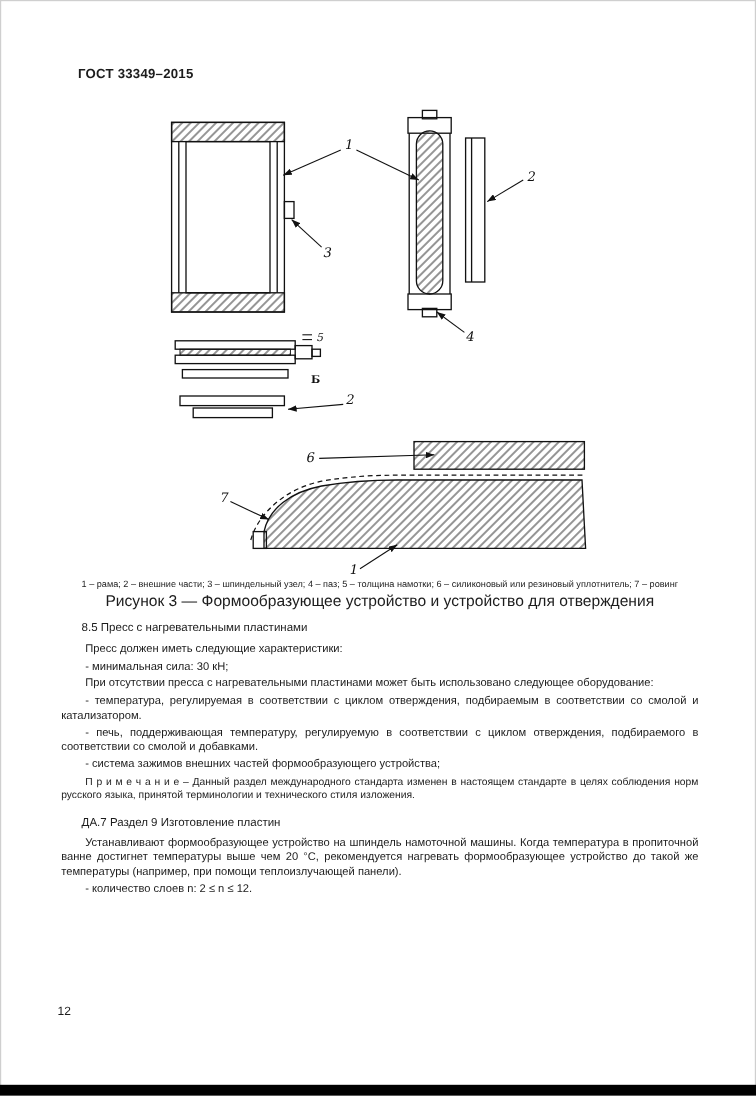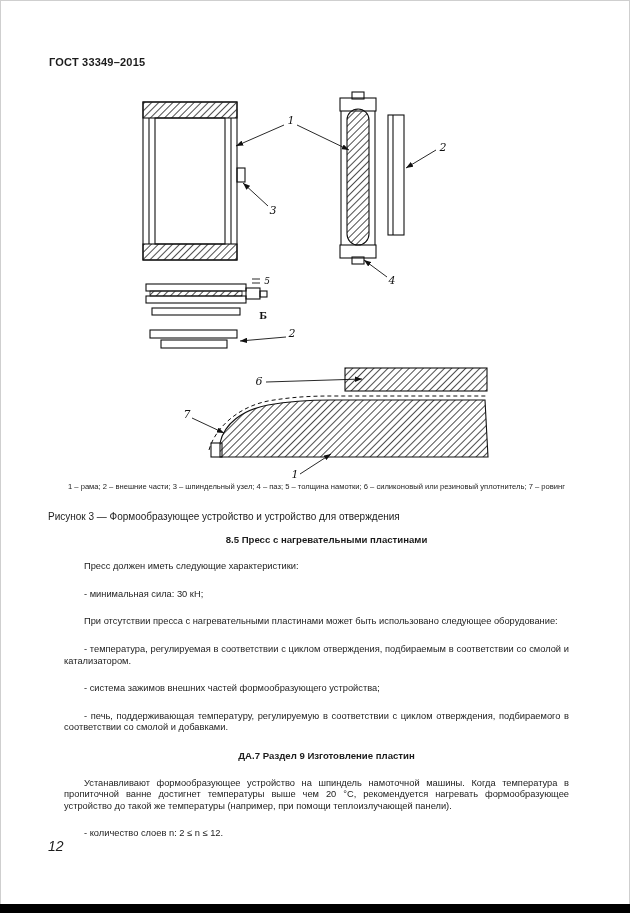--- a/index.html
+++ b/index.html
@@ -2,29 +2,29 @@
 <html><head>
 <meta charset="utf-8">
 <style>
   html,body{margin:0;padding:0;}
   body{
     width:630px;height:913px;position:relative;background:#ffffff;
     font-family:"Liberation Sans","DejaVu Sans",sans-serif;color:#1c1c1c;
     overflow:hidden;
   }
   .page-frame{position:absolute;inset:0;border:1px solid #cfcfcf;pointer-events:none;}
-  .doc-code{position:absolute;top:56px;left:49px;font-size:11px;font-weight:bold;letter-spacing:.2px;}
+  .doc-code{position:absolute;top:56px;left:65px;font-size:11px;font-weight:bold;letter-spacing:.2px;}
   .figure-svg{position:absolute;top:88px;left:0;width:630px;height:392px;}
   .text-block{position:absolute;top:482px;left:48px;width:537px;font-size:9.3px;line-height:11.6px;text-align:justify;}
-  .legend{font-size:7.6px;line-height:9.6px;text-align:center;margin:0 6px 19px 6px;color:#222;}
-  .fig-caption{font-size:10px;line-height:11px;text-align:left;margin:3px 0 2px 0;}
-  .sec-heading{font-size:9.6px;font-weight:bold;text-indent:20px;text-align:center;margin:12px 0 6px 0;}
-  .text-block p{margin:16px;text-indent:20px;}
+  .legend{font-size:7.6px;line-height:9.6px;text-align:center;margin:0 6px 3px 6px;color:#222;}
+  .fig-caption{font-size:13px;line-height:11px;text-align:center;margin:3px 0 2px 0;}
+  .sec-heading{font-size:9.6px;font-weight:normal;text-indent:20px;text-align:left;margin:12px 0 6px 0;}
+  .text-block p{margin:3px;text-indent:20px;}
   .text-block p.note{font-size:8.6px;line-height:10.9px;margin-top:3px;}
-  .pagenum{position:absolute;top:838px;left:48px;font-size:14px;font-style:italic;}
+  .pagenum{position:absolute;top:838px;left:48px;font-size:10px;}
   .bottom-bar{position:absolute;left:0;bottom:0;width:630px;height:9px;background:#000;}
 </style>
 </head>
 <body>
 
 <div class="page">
   <div class="page-frame"></div>
 
   <div class="doc-code">ГОСТ 33349–2015</div>
 
@@ -120,22 +120,23 @@
 
   <div class="text-block">
     <div class="legend">1 – рама; 2 – внешние части; 3 – шпиндельный узел; 4 – паз; 5 – толщина намотки; 6 – силиконовый или резиновый уплотнитель; 7 – ровинг</div>
     <div class="fig-caption">Рисунок 3 — Формообразующее устройство и устройство для отверждения</div>
 
     <div class="sec-heading">8.5 Пресс с нагревательными пластинами</div>
     <p>Пресс должен иметь следующие характеристики:</p>
     <p>- минимальная сила: 30 кН;</p>
     <p>При отсутствии пресса с нагревательными пластинами может быть использовано следующее оборудование:</p>
     <p>- температура, регулируемая в соответствии с циклом отверждения, подбираемым в соответствии со смолой и катализатором.</p>
+    <p>- печь, поддерживающая температуру, регулируемую в соответствии с циклом отверждения, подбираемого в соответствии со смолой и добавками.</p>
     <p>- система зажимов внешних частей формообразующего устройства;</p>
-    <p>- печь, поддерживающая температуру, регулируемую в соответствии с циклом отверждения, подбираемого в соответствии со смолой и добавками.</p>
+    <p class="note">П р и м е ч а н и е  – Данный раздел международного стандарта изменен в настоящем стандарте в целях соблюдения норм русского языка, принятой терминологии и технического стиля изложения.</p>
 
     <div class="sec-heading">ДА.7 Раздел 9 Изготовление пластин</div>
     <p>Устанавливают формообразующее устройство на шпиндель намоточной машины. Когда температура в пропиточной ванне достигнет температуры выше чем 20 °С, рекомендуется нагревать формообразующее устройство до такой же температуры (например, при помощи теплоизлучающей панели).</p>
     <p>- количество слоев n: 2 ≤ n ≤ 12.</p>
   </div>
 
   <div class="pagenum">12</div>
   <div class="bottom-bar"></div>
 </div>
 

